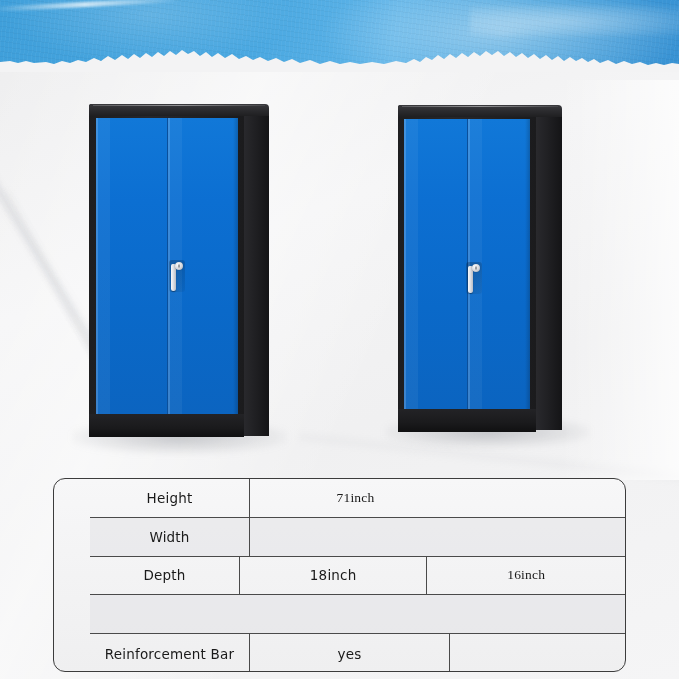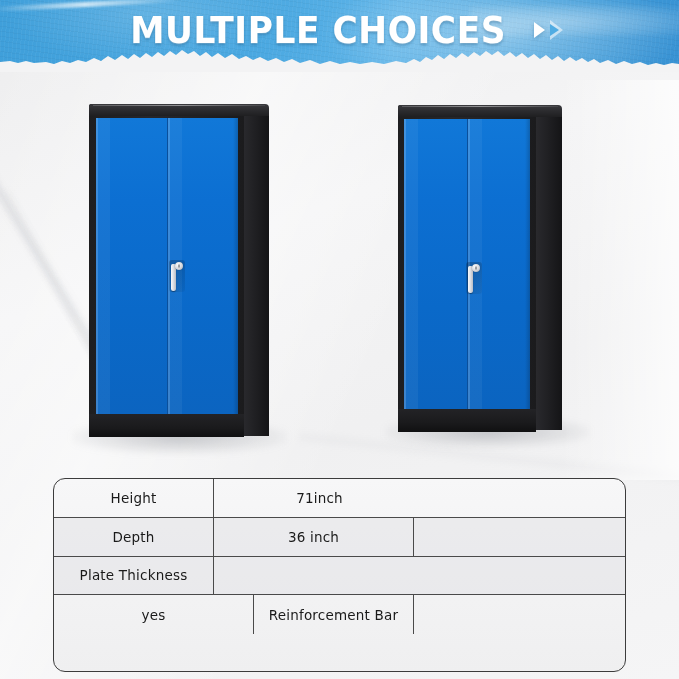--- a/index.html
+++ b/index.html
@@ -218,67 +218,61 @@
 
   
   .spec-table {
     position: absolute;
     left: 53px; top: 478px;
     width: 573px; height: 194px;
     border: 1px solid #3c3c3c;
     border-radius: 12px;
     background: linear-gradient(to bottom, #f7f7f8, #efeff0);
     overflow: hidden;
+    padding-left: 36px;
   }
   .spec-row {
     display: flex;
     height: 38.8px;
     border-bottom: 1px solid #4a4a4a;
   }
   .spec-row:last-child { border-bottom: none; }
   .spec-cell {
     display: flex;
     align-items: center;
     justify-content: center;
     font-family: "DejaVu Sans", sans-serif;
     font-size: 13.5px;
     color: #1a1a1a;
     letter-spacing: 0.2px;
     white-space: nowrap;
     overflow: visible;
   }
   .c-label { width: 160px; border-right: 1px solid #4a4a4a; }
   .c-v1    { width: 200px; border-right: 1px solid #4a4a4a; }
-  .c-v2    { width: 211px; }
+  .c-v2    { width: 211px; font-family: Liberation Serif, serif; }
   .row-alt { background: rgba(226,226,229,0.55); }
 </style>
 </head>
 <body>
 
 <div id="page">
 
   <div class="bg-base"></div>
   <div class="bg-streak streak-a"></div>
   <div class="bg-streak streak-b"></div>
   <div class="bg-streak streak-c"></div>
   <div class="bg-streak streak-d"></div>
   <div class="bg-rightband"></div>
 
   <div class="banner">
     <div class="banner-texture"></div>
     <div class="banner-streak"></div>
     <div class="banner-streak2"></div>
 
-    <div class="banner-title-row">
-      <div class="banner-title">MULTIPLE CHOICES</div>
-      <div class="arrows">
-        <div class="tri-filled"></div>
-        <div class="tri-outline"></div>
-      </div>
-    </div>
 
     <svg class="torn" viewBox="0 0 679 26" preserveAspectRatio="none">
       <path fill="#f3f3f4" d="M0,14 L10,13 L18,15 L26,13 L34,15 L46,14 L54,16 L62,13 L70,15
         L78,12 L86,14 L94,10 L101,13 L108,8 L115,12 L122,7 L128,11 L134,6 L140,10 L146,5
         L152,9 L158,4 L164,8 L170,3 L176,7 L182,2 L188,6 L194,3 L200,8 L206,4 L212,9
         L218,5 L225,10 L232,6 L239,11 L246,8 L253,12 L260,9 L268,13 L276,10 L284,14
         L292,11 L300,15 L310,12 L320,16 L330,13 L340,16 L350,14 L360,16 L372,14 L384,16
         L396,13 L406,15 L414,11 L420,14 L426,9 L432,12 L438,7 L444,11 L450,6 L456,10
         L462,5 L468,9 L474,4 L480,8 L486,3 L492,7 L498,3 L504,8 L510,4 L516,9 L522,5
         L528,10 L534,6 L540,11 L546,7 L552,12 L558,8 L564,13 L570,9 L576,13 L582,10
@@ -340,29 +334,32 @@
   </div>
 
   <div class="spec-table">
 
     <div class="spec-row">
       <div class="spec-cell c-label">Height</div>
       <div class="spec-cell c-v2">71inch</div>
     </div>
 
     <div class="spec-row row-alt">
+      <div class="spec-cell c-label">Width</div>
+    </div>
+
+    <div class="spec-row">
       <div class="spec-cell c-label">Depth</div>
-      <div class="spec-cell c-v1">36 inch</div>
-    </div>
-
+      <div class="spec-cell c-v1">18inch</div>
+      <div class="spec-cell c-v2">16inch</div>
+    </div>
 
     <div class="spec-row row-alt">
-      <div class="spec-cell c-label">Plate Thickness</div>
     </div>
 
     <div class="spec-row">
+      <div class="spec-cell c-label">Reinforcement Bar</div>
       <div class="spec-cell c-v1">yes</div>
-      <div class="spec-cell c-label">Reinforcement Bar</div>
     </div>
 
   </div>
 
 </div>
 
 </body></html>

